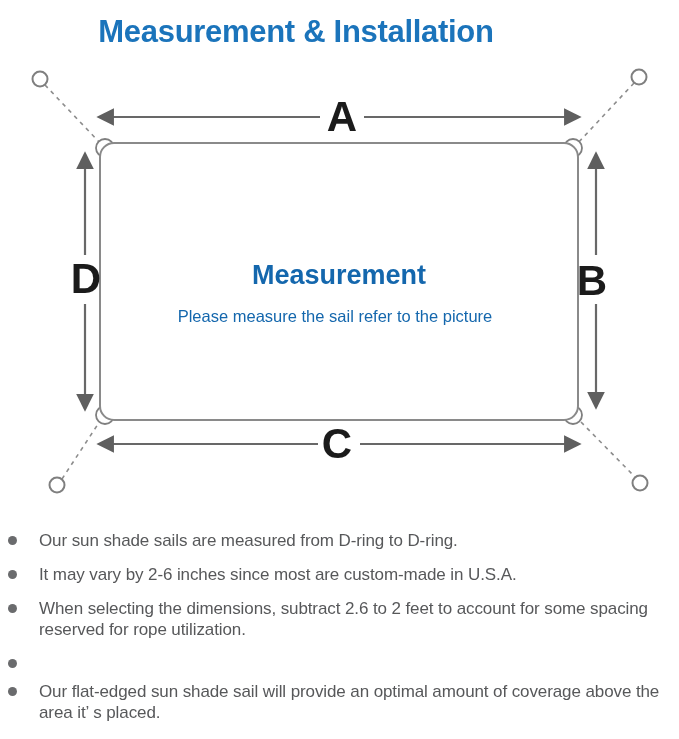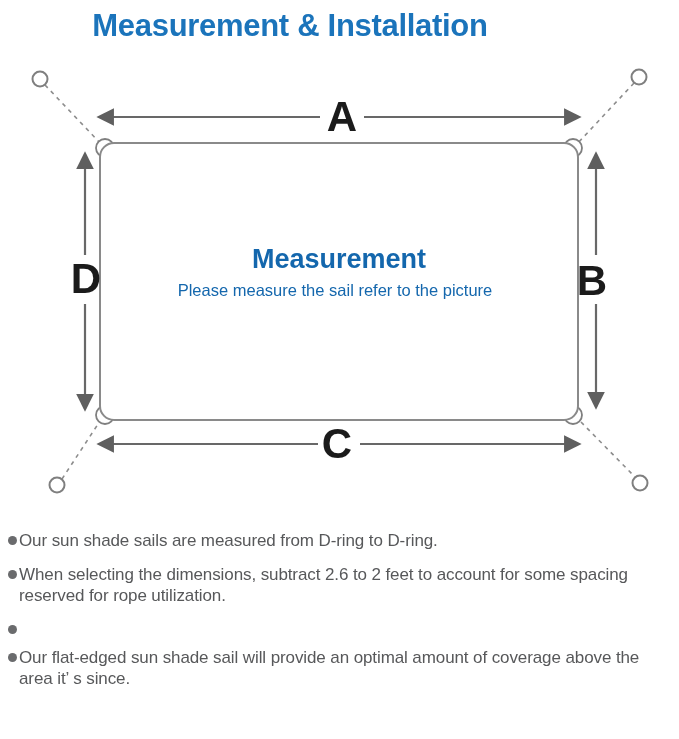--- a/index.html
+++ b/index.html
@@ -11,47 +11,47 @@
     --label-black:#1b1b1b;
   }
   *{box-sizing:border-box;}
   html,body{margin:0;padding:0;background:#ffffff;}
   body{font-family:"Liberation Sans","DejaVu Sans",sans-serif;}
   .page{position:relative;width:679px;height:739px;background:#fff;overflow:hidden;}
 
   .page-title{
     position:absolute;top:2px;left:0;width:568px;
     text-align:center;font-size:31px;font-weight:bold;
-    color:var(--title-blue);letter-spacing:-0.3px;margin:6px;
+    color:var(--title-blue);letter-spacing:-0.3px;margin:12px;
   }
 
   .diagram-svg{position:absolute;left:0;top:0;}
 
   .dim-label{
     position:absolute;width:44px;text-align:center;
     font-size:42px;line-height:1;font-weight:bold;color:var(--label-black);
   }
   .label-a{left:320px;top:96px;}
   .label-b{left:570px;top:260px;}
   .label-c{left:315px;top:423px;}
   .label-d{left:64px;top:258px;}
 
   .center-text{
     position:absolute;left:100px;top:244px;width:478px;text-align:center;
     color:var(--center-blue);
   }
-  .center-heading{font-size:27px;font-weight:bold;line-height:1.15;margin:0;}
+  .center-heading{font-size:27px;font-weight:bold;line-height:1.15;margin:16px;}
   .center-subtitle{font-size:16.5px;line-height:1.2;margin:6px 8px 0 0;}
 
   .notes{
     position:absolute;left:8px;top:530px;width:667px;
     list-style:none;margin:0;padding:0;
   }
   .note-item{
-    display:flex;align-items:flex-start;gap:2px;
+    display:flex;align-items:flex-start;gap:22px;
     margin:0 0 13px 0;
     font-size:17px;line-height:21px;letter-spacing:-0.1px;
     color:var(--text-gray);
   }
   .bullet-dot{
     flex:none;width:9px;height:9px;border-radius:50%;
     background:#6a6b6d;margin-top:6px;
   }
   .svg-dashed{stroke:#8d8d8d;stroke-width:1.6;fill:none;stroke-dasharray:4 4.5;}
   .svg-ring{fill:#ffffff;stroke:#7f7f7f;stroke-width:2;}
@@ -124,24 +124,28 @@
     <p class="center-subtitle">Please measure the sail refer to the picture</p>
   </div>
 
   <ul class="notes">
     <li class="note-item">
       <span class="bullet-dot"></span>
       <span>Our sun shade sails are measured from D-ring to D-ring.</span>
     </li>
     <li class="note-item">
       <span class="bullet-dot"></span>
+      <span>It may vary by 2-6 inches since most are custom-made in U.S.A.</span>
+    </li>
+    <li class="note-item">
+      <span class="bullet-dot"></span>
       <span>When selecting the dimensions, subtract 2.6 to 2 feet to account for some spacing reserved for rope utilization.</span>
     </li>
     <li class="note-item">
       <span class="bullet-dot"></span>
     </li>
     <li class="note-item">
       <span class="bullet-dot"></span>
-      <span>Our flat-edged sun shade sail will provide an optimal amount of coverage above the area it’ s since.</span>
+      <span>Our flat-edged sun shade sail will provide an optimal amount of coverage above the area it’ s placed.</span>
     </li>
   </ul>
 
 </div>
 
 </body></html>

